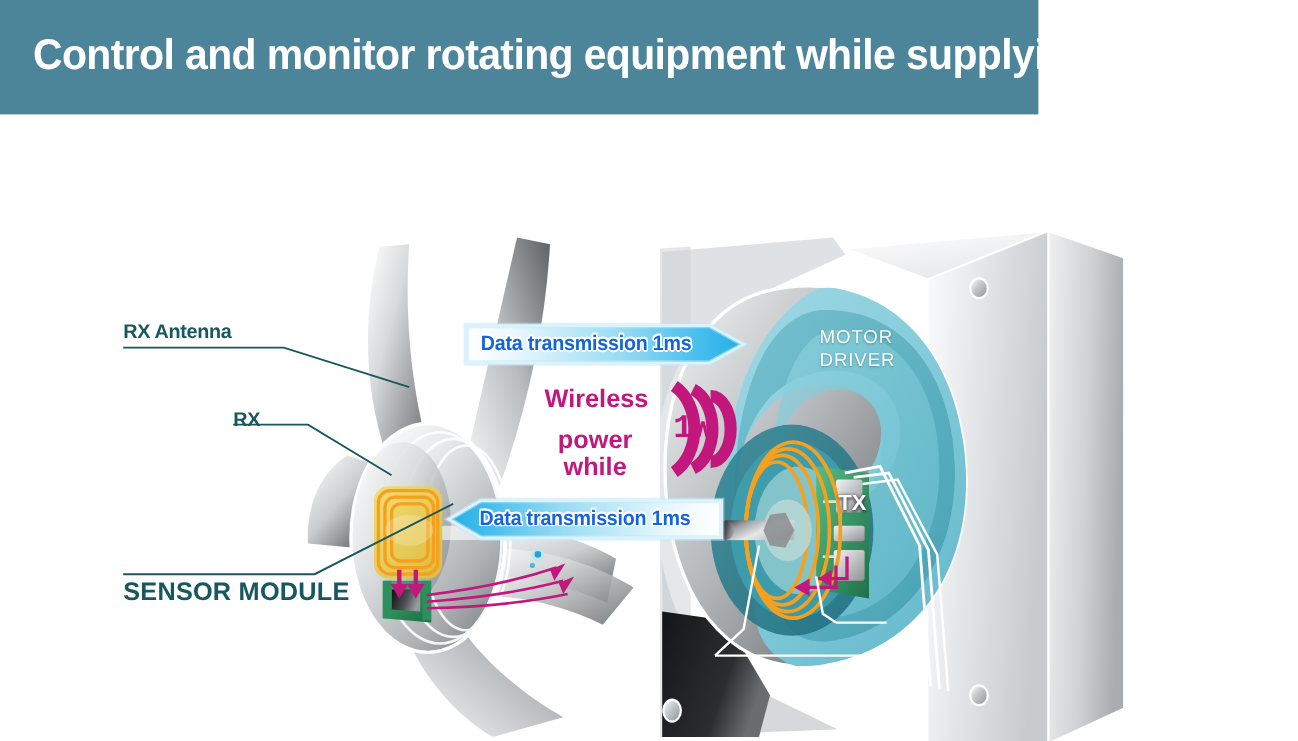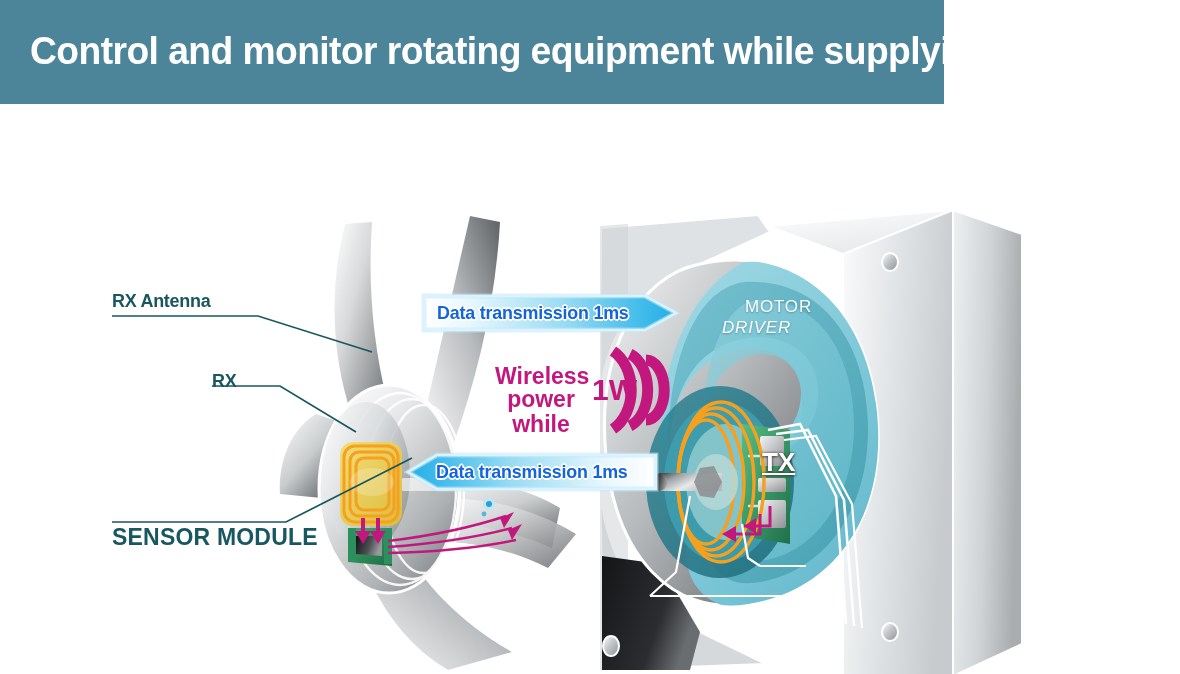--- a/index.html
+++ b/index.html
@@ -383,25 +383,25 @@
   <div class="lbl lbl-left" style="left:112px;top:291px;">RX Antenna</div>
 
   <div class="lbl lbl-left" style="left:212px;top:371px;">RX</div>
 
   <div class="lbl lbl-left" style="left:112px;top:500px;font-size:23px;letter-spacing:0.2px;margin-top:24px;">SENSOR MODULE</div>
 
   <div class="band-text" style="left:437px;top:302px;">Data transmission 1ms</div>
 
   <div class="band-text" style="left:436px;top:461px;">Data transmission 1ms</div>
 
-  <div class="lbl lbl-mag" style="left:495px;top:364px;width:92px;text-align:center;">Wireless</div>
+  <div class="lbl lbl-mag" style="left:495px;top:350px;width:92px;text-align:center;">Wireless</div>
   <div class="lbl lbl-mag" style="left:495px;top:387px;width:92px;text-align:center;">power</div>
   <div class="lbl lbl-mag" style="left:495px;top:412px;width:92px;text-align:center;">while</div>
 
-  <div class="lbl lbl-1w" style="left:592px;top:373px;">1W</div>
+  <div class="lbl lbl-1w" style="left:612px;top:373px;font-family:Liberation Mono, monospace;">1W</div>
 
   <div class="lbl lbl-motor" style="left:745px;top:296px;">MOTOR</div>
-  <div class="lbl lbl-motor" style="left:722px;top:317px;font-style:italic;">DRIVER</div>
-
-  <div class="lbl lbl-white" style="left:762px;top:447px;font-size:26px;text-decoration:underline;">TX</div>
+  <div class="lbl lbl-motor" style="left:745px;top:317px;">DRIVER</div>
+
+  <div class="lbl lbl-white" style="left:762px;top:447px;font-size:20px;">TX</div>
 
 
 </div>
 
 </body></html>

